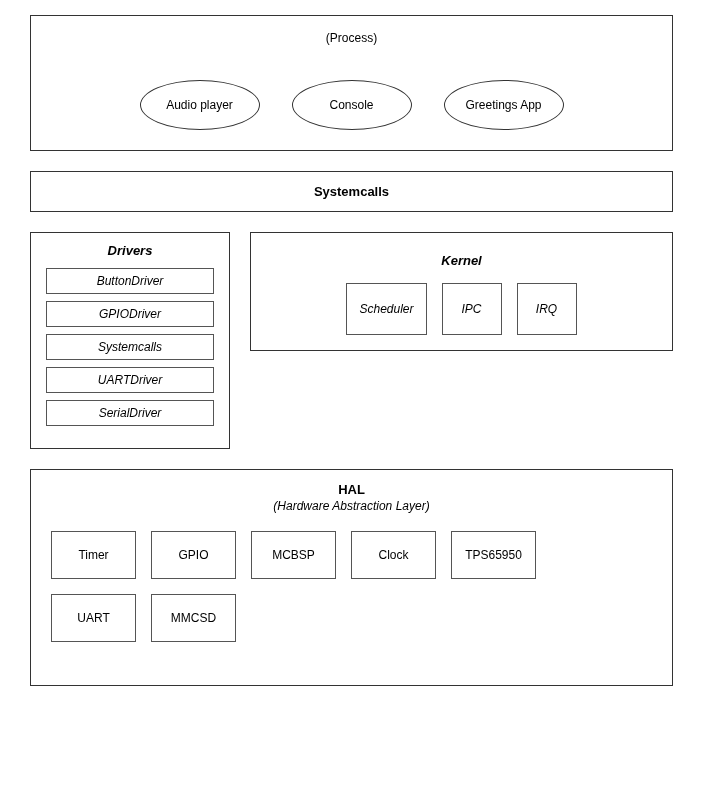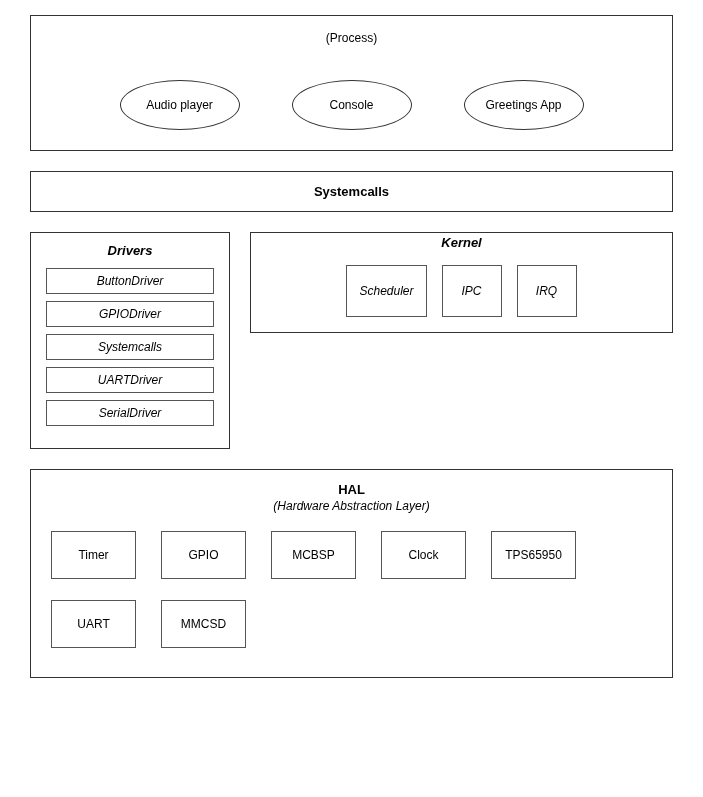--- a/index.html
+++ b/index.html
@@ -26,21 +26,21 @@
       margin-bottom: 2px;
     }
     .user-apps-subtitle {
       text-align: center;
       font-size: 12px;
       margin-bottom: 35px;
     }
     .user-apps-ovals {
       display: flex;
       justify-content: center;
-      gap: 52px;
+      gap: 32px;
     }
     .oval {
       border: 1.5px solid #333;
       border-radius: 50%;
       width: 120px;
       height: 50px;
       display: flex;
       align-items: center;
       justify-content: center;
       font-size: 12px;
@@ -85,21 +85,21 @@
       border: 1px solid #555;
       padding: 5px 10px;
       margin-bottom: 7px;
       font-size: 12px;
       text-align: center;
     }
 
     
     .kernel-box {
       border: 1.5px solid #333;
-      padding: 2px 15px 15px;
+      padding: 20px 15px 15px;
       flex: 1;
     }
     .kernel-title {
       font-weight: bold;
       font-size: 13px;
       text-align: center;
       margin-bottom: 15px;
     }
     .kernel-items {
       display: flex;
@@ -110,39 +110,39 @@
       border: 1px solid #555;
       padding: 18px 12px;
       font-size: 12px;
       text-align: center;
       min-width: 60px;
     }
 
     
     .hal-box {
       border: 1.5px solid #333;
-      padding: 12px 20px 8px;
+      padding: 12px 20px 28px;
       margin-bottom: 20px;
     }
     .hal-title {
       font-weight: bold;
       font-size: 13px;
       text-align: center;
       margin-bottom: 2px;
     }
     .hal-subtitle {
       font-size: 12px;
       text-align: center;
       margin-bottom: 18px;
       font-style: italic;
     }
     .hal-row {
       display: flex;
-      gap: 25px;
-      margin-bottom: 21px;
+      gap: 15px;
+      margin-bottom: 15px;
       flex-wrap: wrap;
     }
     .hal-item {
       border: 1px solid #555;
       padding: 16px 10px;
       font-size: 12px;
       text-align: center;
       min-width: 85px;
     }
   </style>

